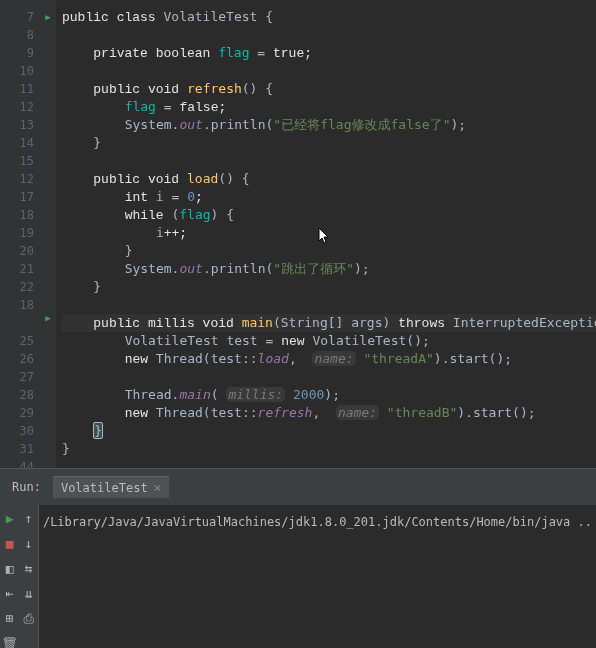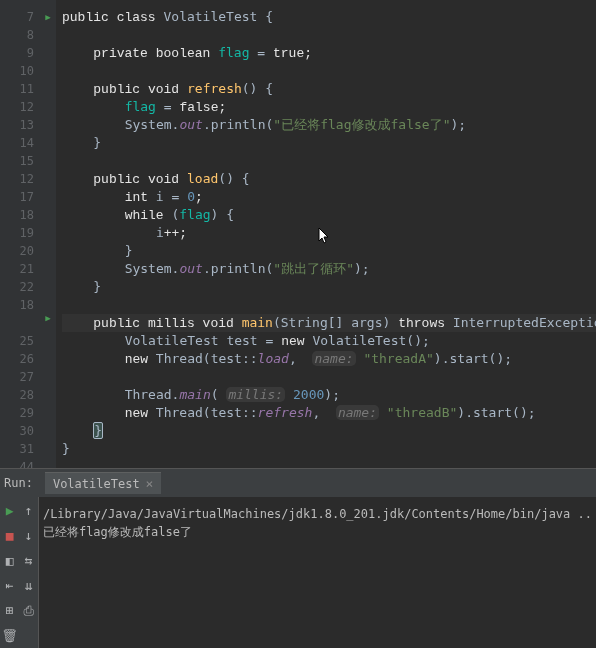--- a/index.html
+++ b/index.html
@@ -79,24 +79,24 @@
   position: absolute;
   left: 262px;
   top: 227px;
   pointer-events: none;
 }
 .run-panel {
   border-top: 1px solid #555;
   background: #3c3f41;
 }
 .run-header {
-  height: 28px;
-  display: flex;
-  align-items: center;
-  padding-left: 4px;
+  height: 36px;
+  display: flex;
+  align-items: center;
+  padding-left: 12px;
   font-size: 12px;
   color: #bbb;
 }
 .run-label {
   margin-right: 12px;
 }
 .tab {
   display: flex;
   align-items: center;
   height: 22px;
@@ -272,17 +272,16 @@
     </div>
     <div class="tool-strip2">
       <span class="tool-icon">↑</span>
       <span class="tool-icon">↓</span>
       <span class="tool-icon">⇆</span>
       <span class="tool-icon">⇊</span>
       <span class="tool-icon">⎙</span>
     </div>
     <div class="console">
       <div class="console-line">/Library/Java/JavaVirtualMachines/jdk1.8.0_201.jdk/Contents/Home/bin/java ..</div>
-      <div class="console-line">已经将flag修改成false了</div>
       <div class="console-line"></div>
     </div>
   </div>
 </div>
 
 </body></html>

